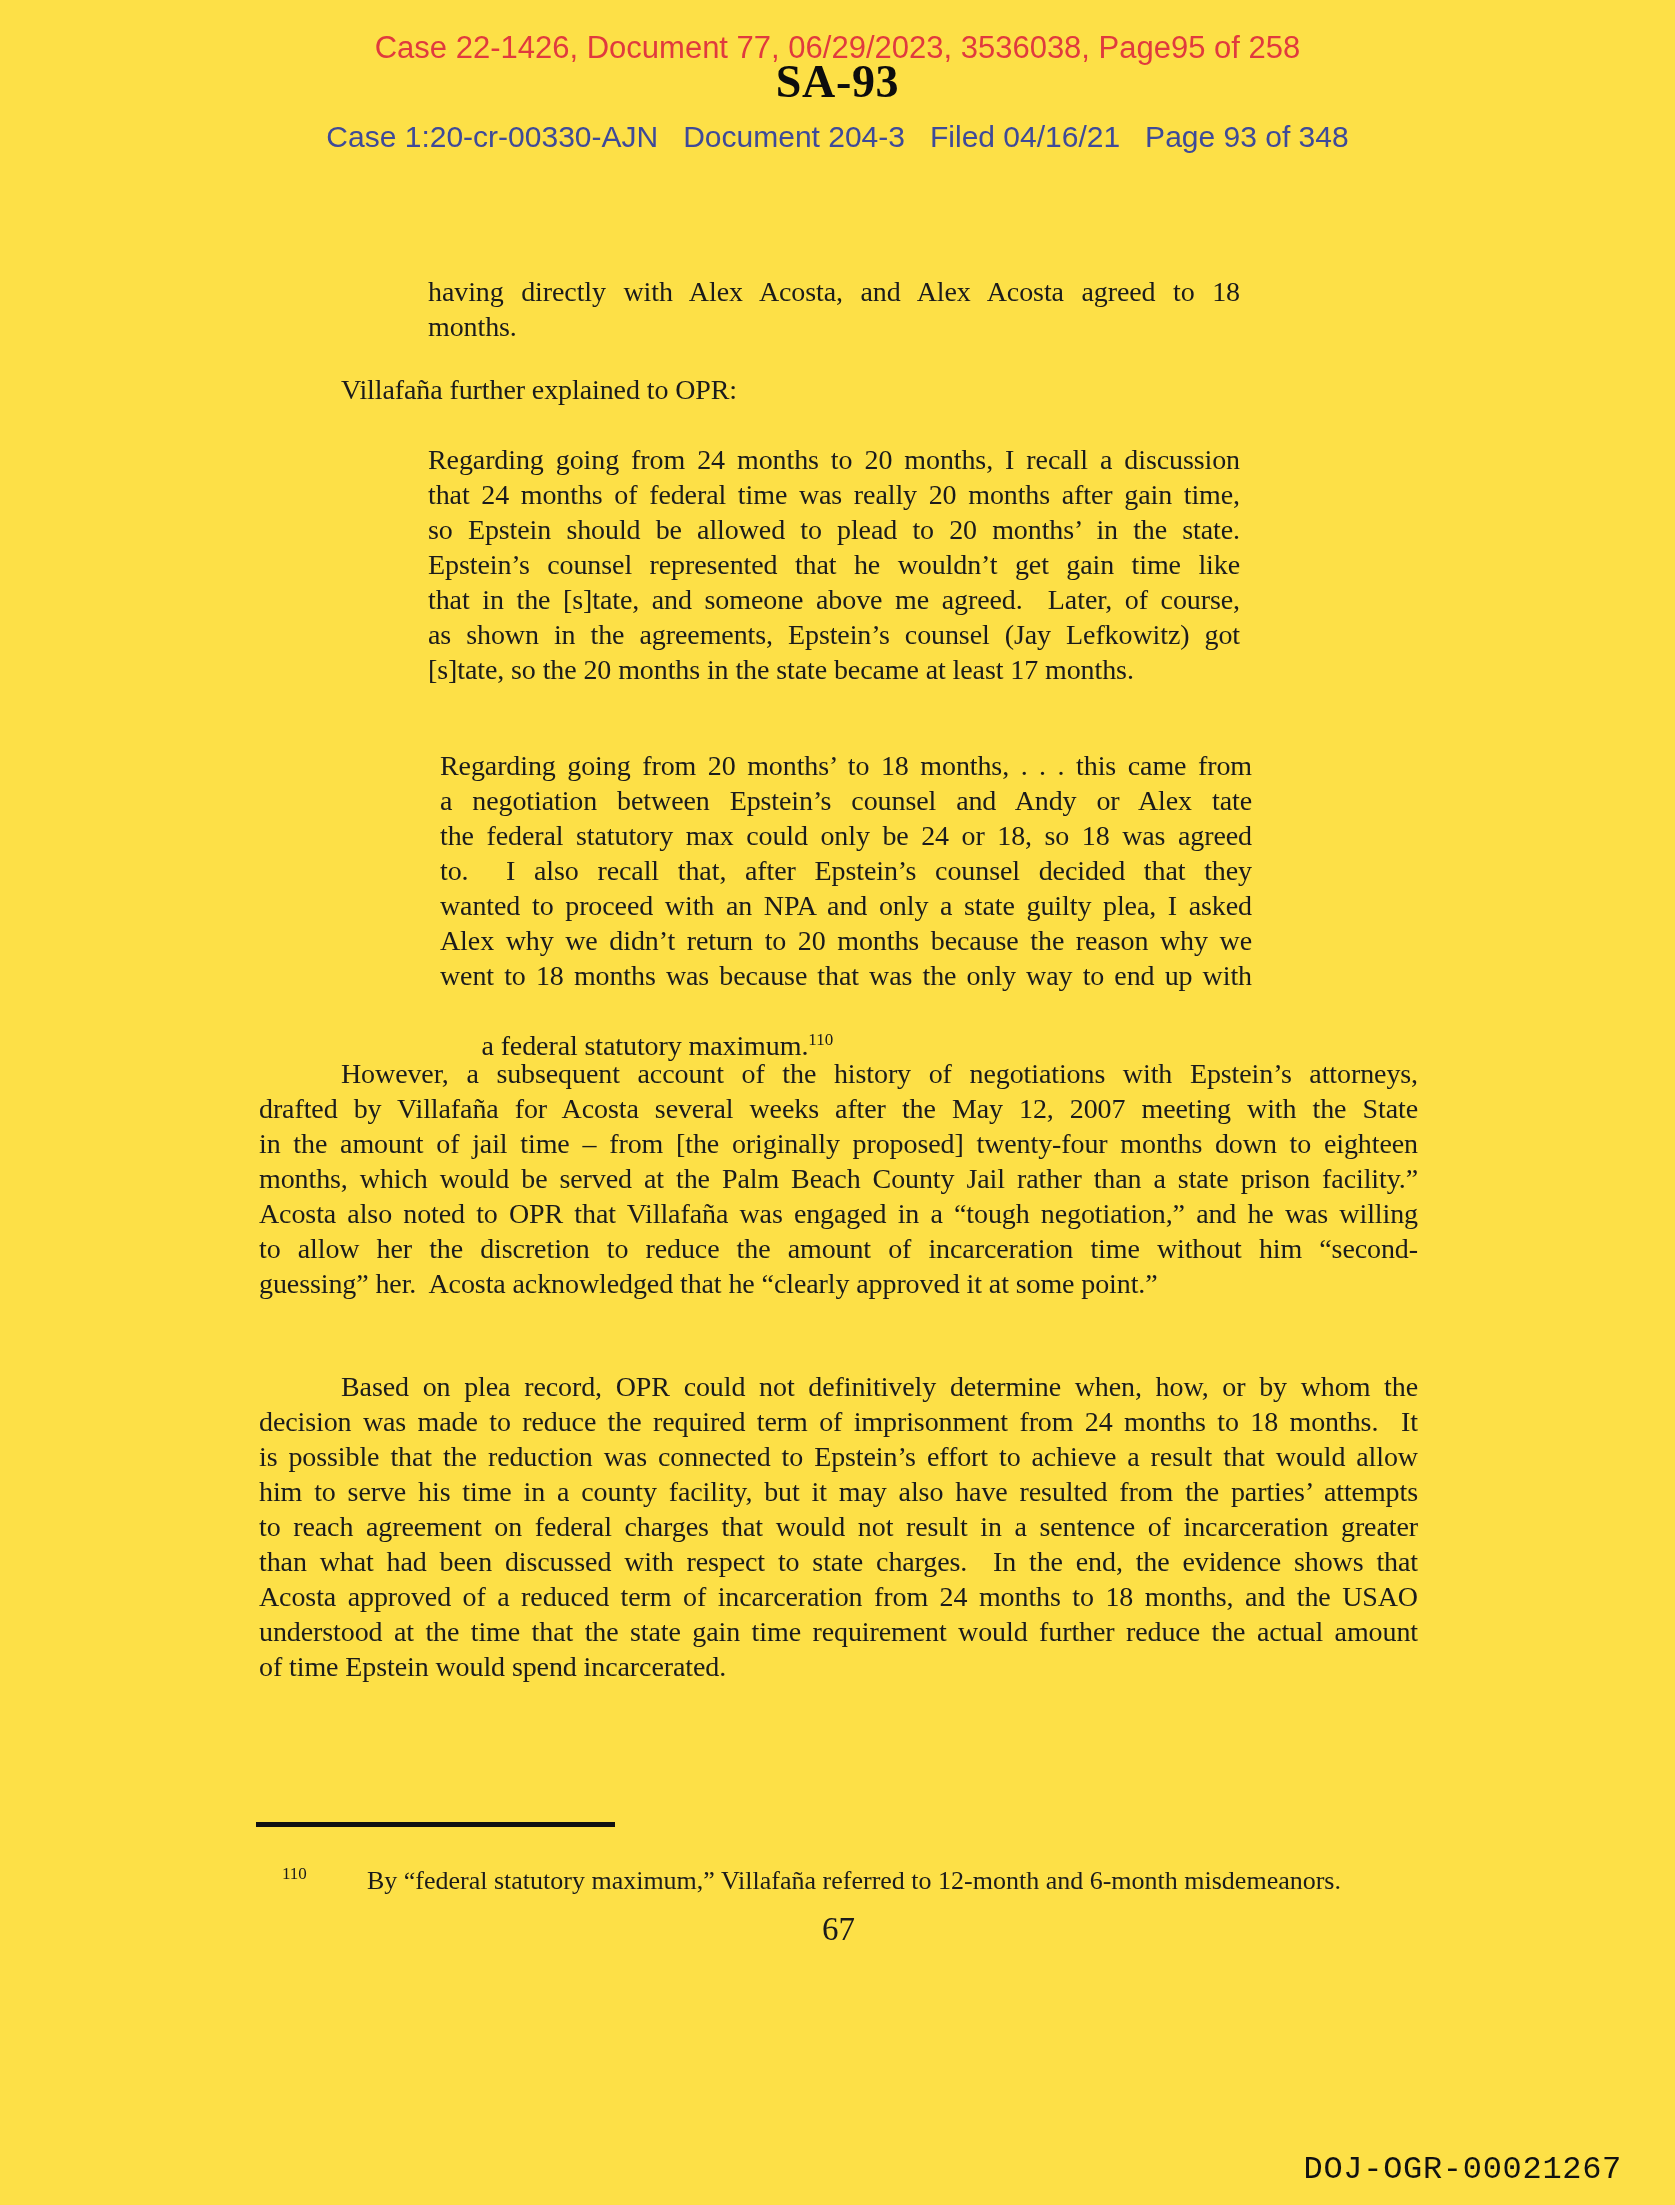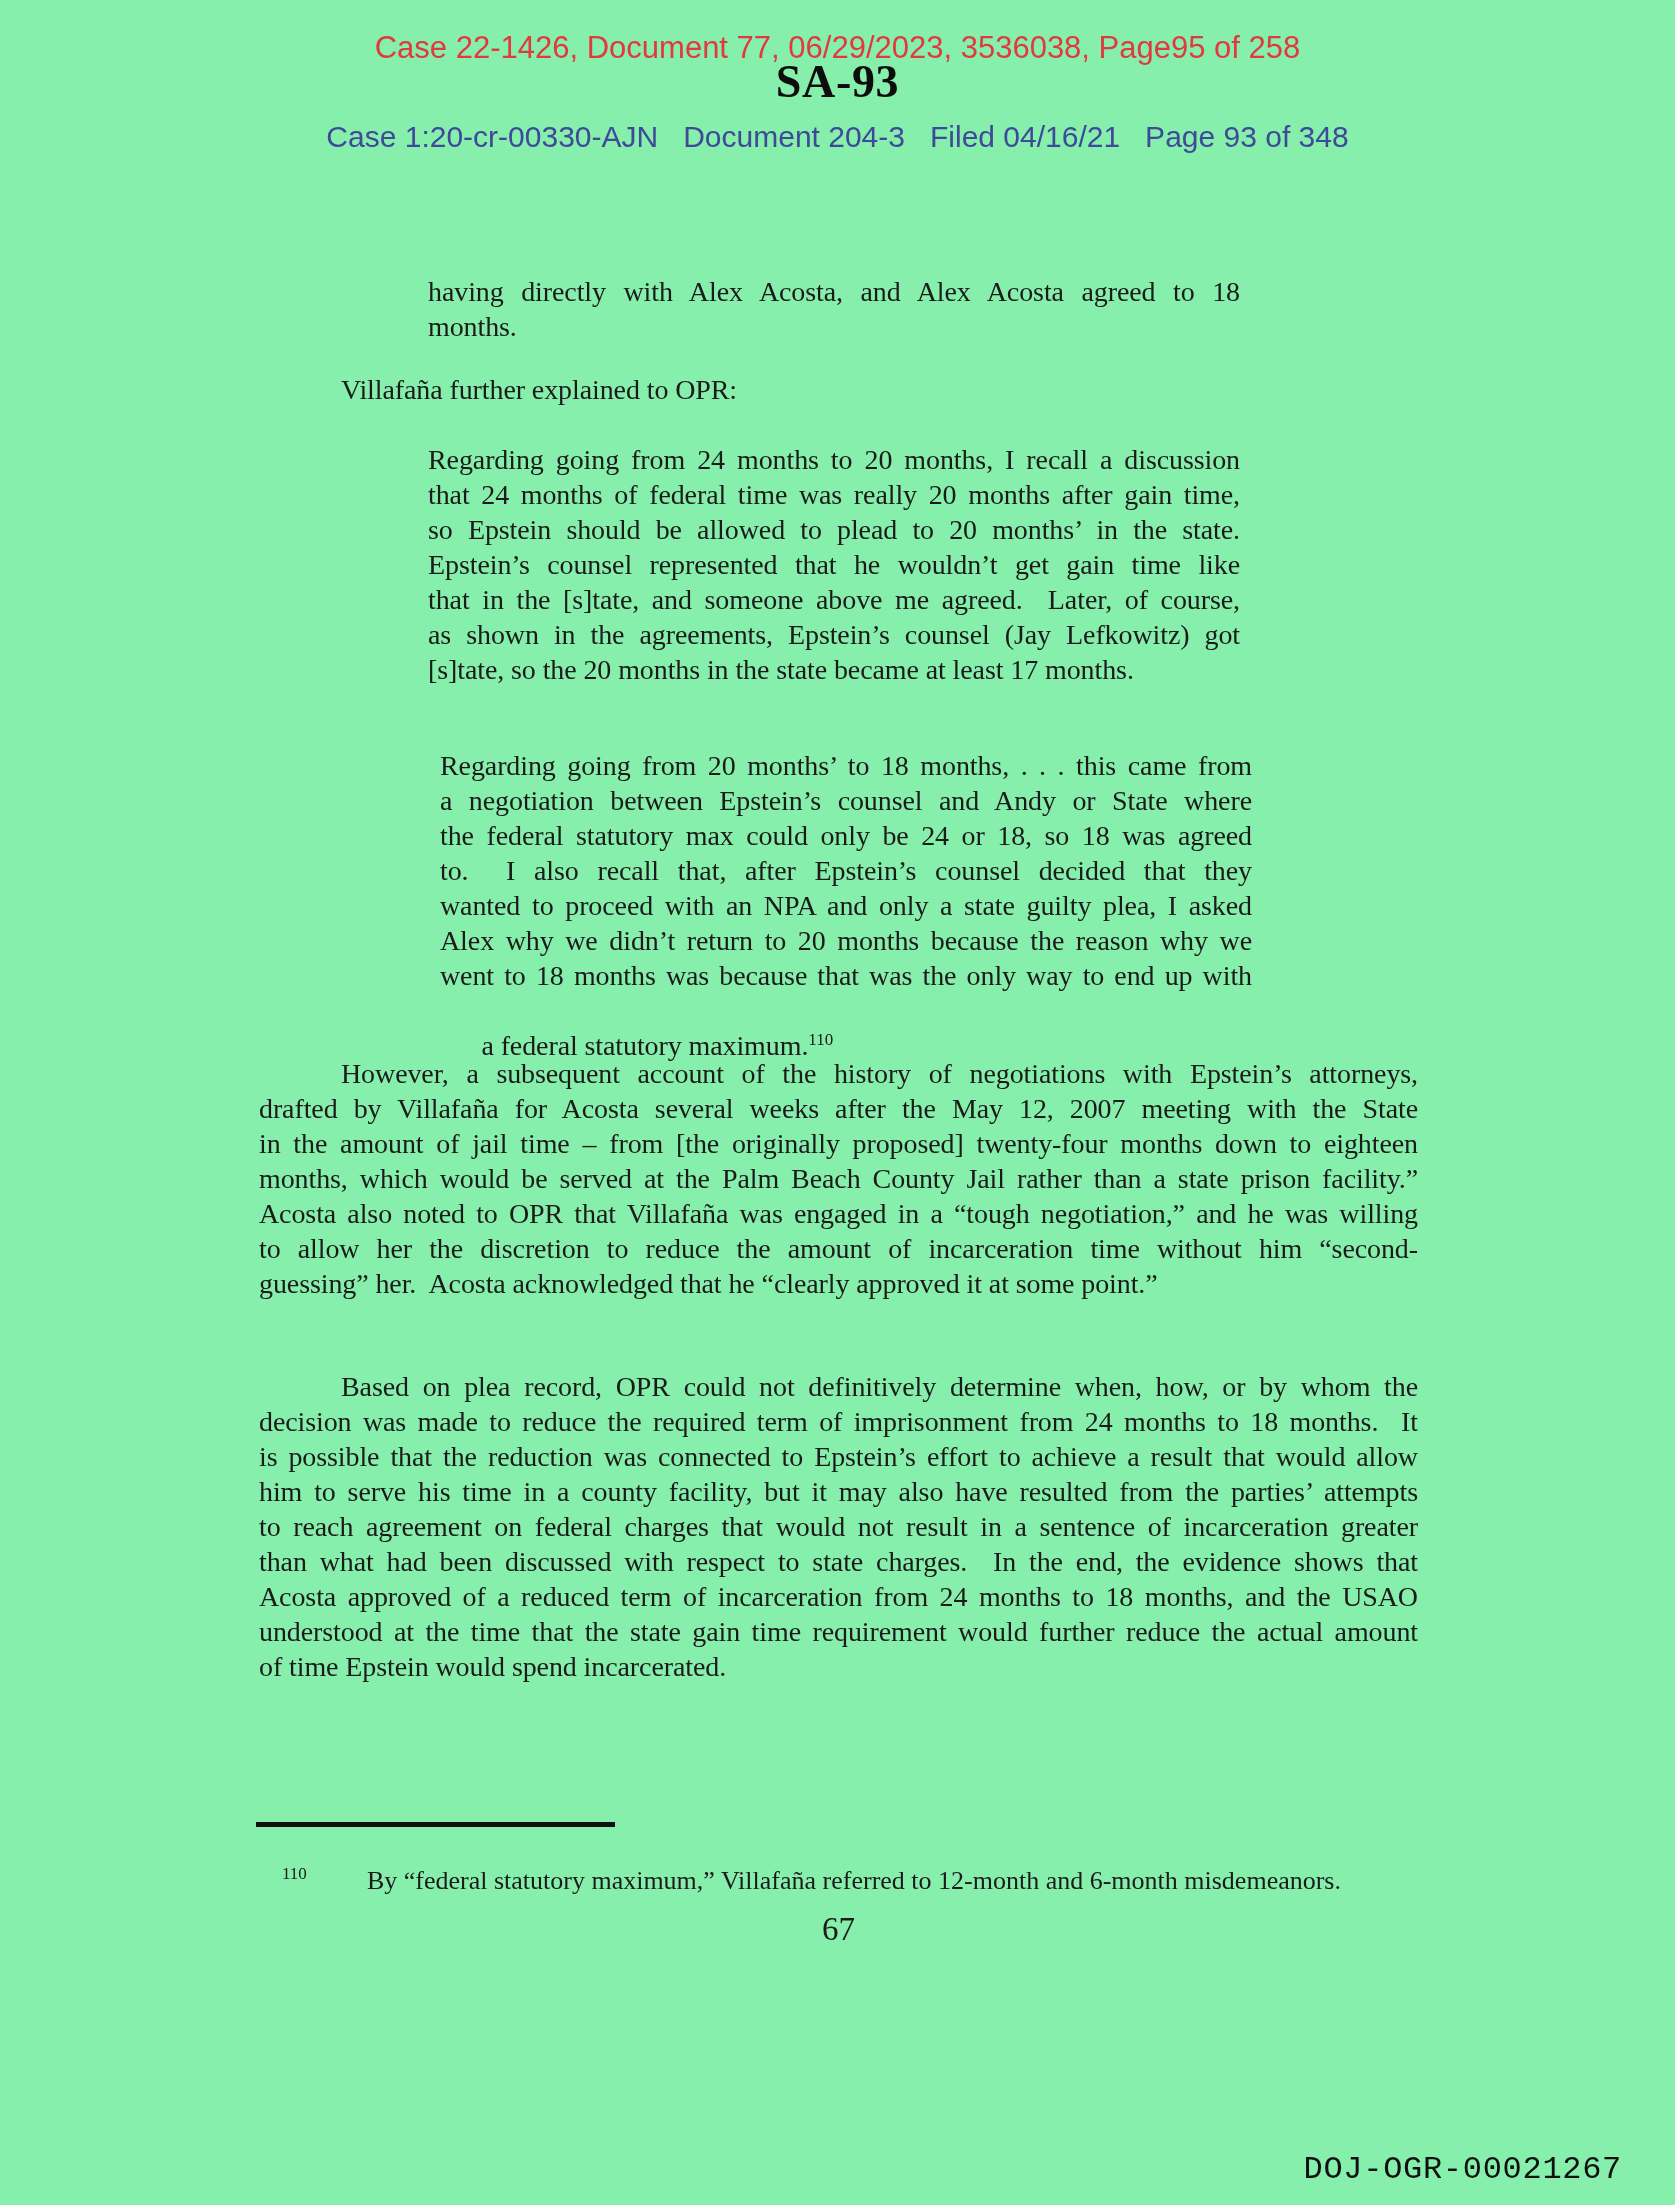--- a/index.html
+++ b/index.html
@@ -1,21 +1,21 @@
 <!DOCTYPE html>
 <html style="font-size:10.5px"><head>
 <meta charset="utf-8">
 <style>
   html, body { margin: 0; padding: 0; background: #e8e8e8; }
   .page {
     position: relative;
     width: 1675px;
     height: 2205px;
     margin: 0 auto;
-    background: #86efac;
+    background: #fde047;
     font-family: "Liberation Serif", serif;
     color: #1b1b1b;
     overflow: hidden;
   }
   
   .stamp {
     position: absolute;
     left: 0;
     width: 100%;
     text-align: center;
@@ -135,21 +135,21 @@
       <div class="line">so Epstein should be allowed to plead to 20 months’ in the state.</div>
       <div class="line">Epstein’s counsel represented that he wouldn’t get gain time like</div>
       <div class="line">that in the [s]tate, and someone above me agreed.  Later, of course,</div>
       <div class="line">as shown in the agreements, Epstein’s counsel (Jay Lefkowitz) got</div>
       <div class="line">[s]tate, so the 20 months in the state became at least 17 months.</div>
     </div>
 
   <div class="textblock quote q-c">
     <div class="lines keep-just">
         <div class="line">Regarding going from 20 months’ to 18 months, . . . this came from</div>
-        <div class="line">a negotiation between Epstein’s counsel and Andy or State where</div>
+        <div class="line">a negotiation between Epstein’s counsel and Andy or Alex tate</div>
         <div class="line">the federal statutory max could only be 24 or 18, so 18 was agreed</div>
         <div class="line">to.  I also recall that, after Epstein’s counsel decided that they</div>
         <div class="line">wanted to proceed with an NPA and only a state guilty plea, I asked</div>
         <div class="line">Alex why we didn’t return to 20 months because the reason why we</div>
         <div class="line">went to 18 months was because that was the only way to end up with</div>
       </div>
     <div class="line line-left">
       <span>a federal statutory maximum.</span><sup class="ref">110</sup>
     </div>
   </div>

